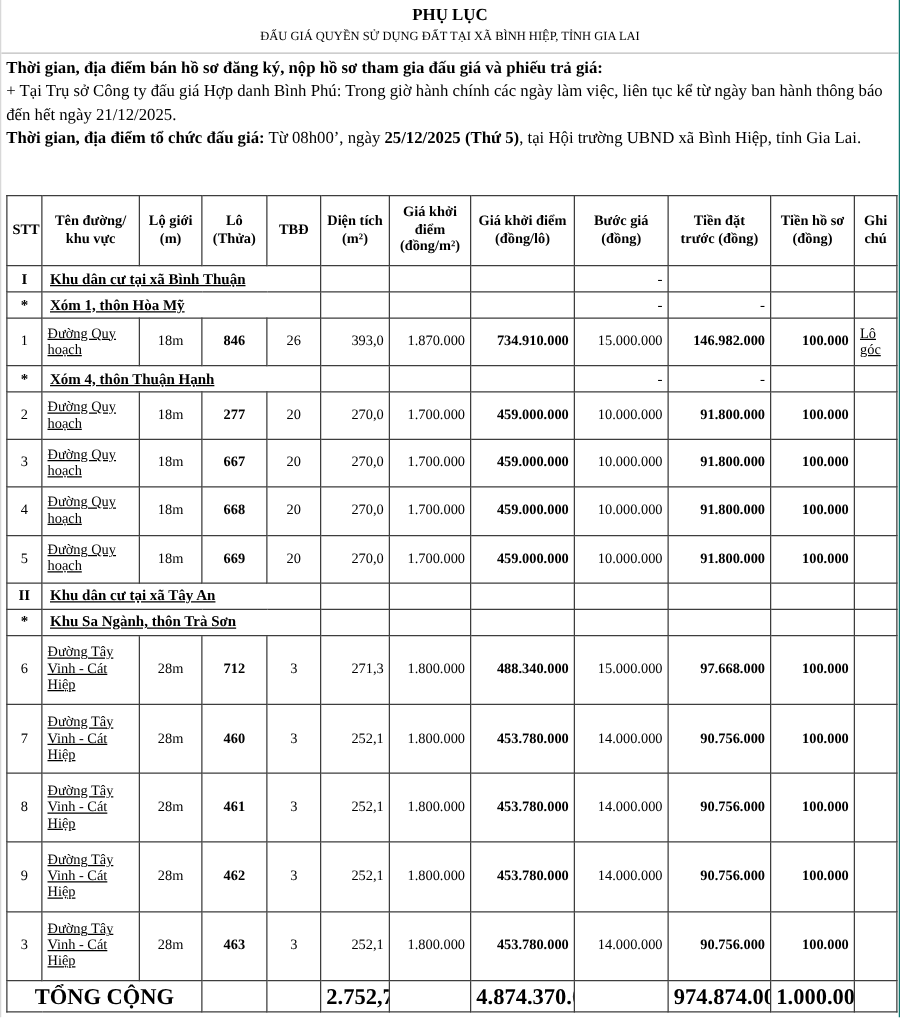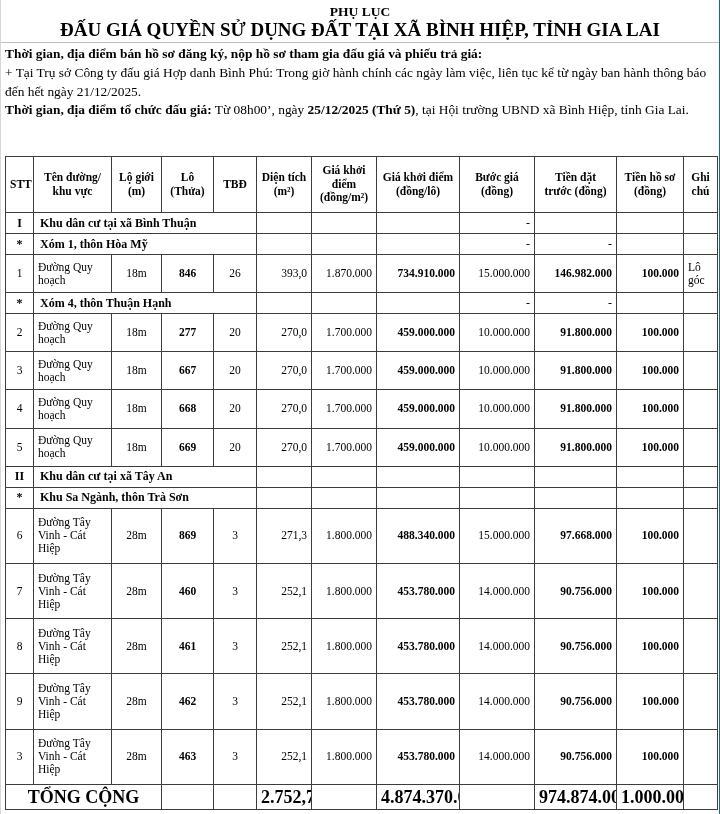--- a/index.html
+++ b/index.html
@@ -4,37 +4,37 @@
 <style>
   * { margin:0; padding:0; box-sizing:border-box; }
   html,body { background:#ffffff; }
   .page {
     width:720px; height:814px; margin:0 auto; background:#fff; color:#000;
     font-family:"Liberation Serif","DejaVu Serif",serif; position:relative;
     border-left:1px solid #d8d8d8; border-right:1px solid #0f766e; overflow:hidden;
   }
   .title-block { height:43px; border-bottom:1px solid #bdbdbd; text-align:center; padding-top:3px; }
   .t1 { font-weight:bold; font-size:13.5px; line-height:17px; }
-  .t2 { font-weight:bold; font-size:19px; line-height:20px; }
+  .t2 { font-weight:normal; font-size:10px; line-height:20px; }
   .intro { height:113px; padding:2px 5px 0 4px; font-size:13.4px; line-height:18.8px; }
   .intro p { margin:0;font-family:Liberation Serif, serif; }
   .b { font-weight:bold; }
   table.grid {
     border-collapse:collapse; table-layout:fixed; width:712px; height:654px;
     margin:0 0 0 4px; font-size:11.5px; line-height:13px;
   }
   .grid th, .grid td {
     border:1px solid #3d3d3d; padding:1px 4px; overflow:hidden; vertical-align:middle;
   }
   .grid thead th {
     font-weight:bold; white-space:pre-line; text-align:center; height:56px; font-size:11.5px; line-height:13.5px;
   }
   td.c { text-align:center; }
   td.r { text-align:right; }
-  td.l { text-align:left; }
+  td.l { text-align:left;text-decoration:underline; }
   td.b { font-weight:bold; }
   tr.r-group td { height:21px; font-size:12px; }
   tr.r-group td.l { padding-left:6px; }
   tr.r-total td { height:25px; font-size:18px; }
 </style>
 </head>
 <body>
 
 <div class="page">
 
@@ -214,21 +214,21 @@
           <td></td>
           <td class="r"></td>
           <td class="r"></td>
           <td></td>
           <td></td>
         </tr>
         <tr>
           <td class="c">6</td>
           <td class="l">Đường Tây Vinh - Cát Hiệp</td>
           <td class="c">28m</td>
-          <td class="c b">869</td>
+          <td class="c b">712</td>
           <td class="c">3</td>
           <td class="r">271,3</td>
           <td class="r">1.800.000</td>
           <td class="r b">488.340.000</td>
           <td class="r">15.000.000</td>
           <td class="r b">97.668.000</td>
           <td class="r b">100.000</td>
           <td class="l"></td>
         </tr>
         <tr>

